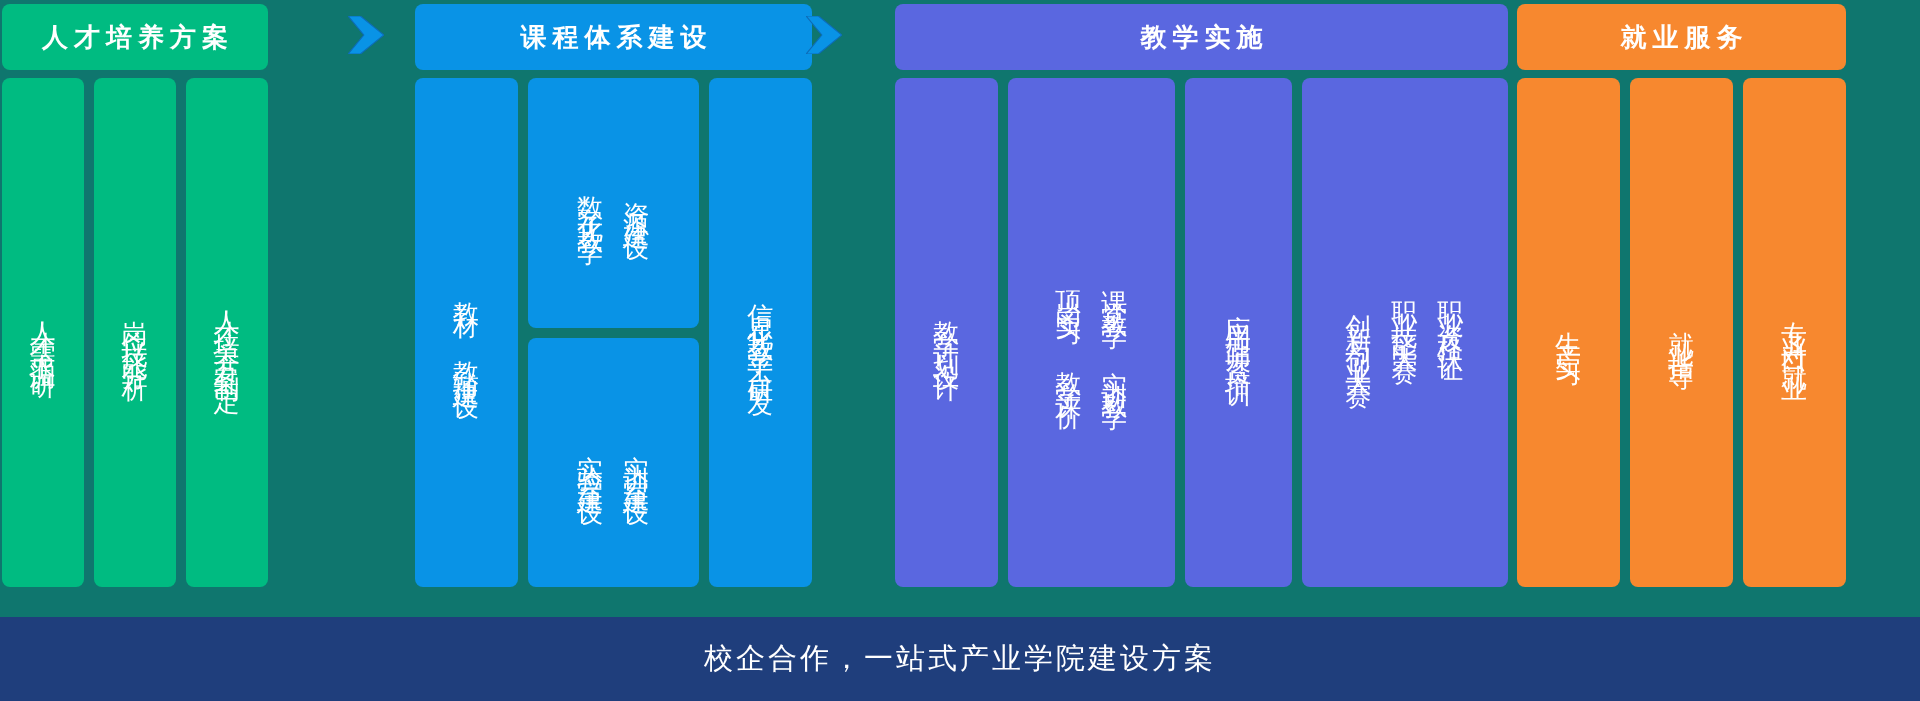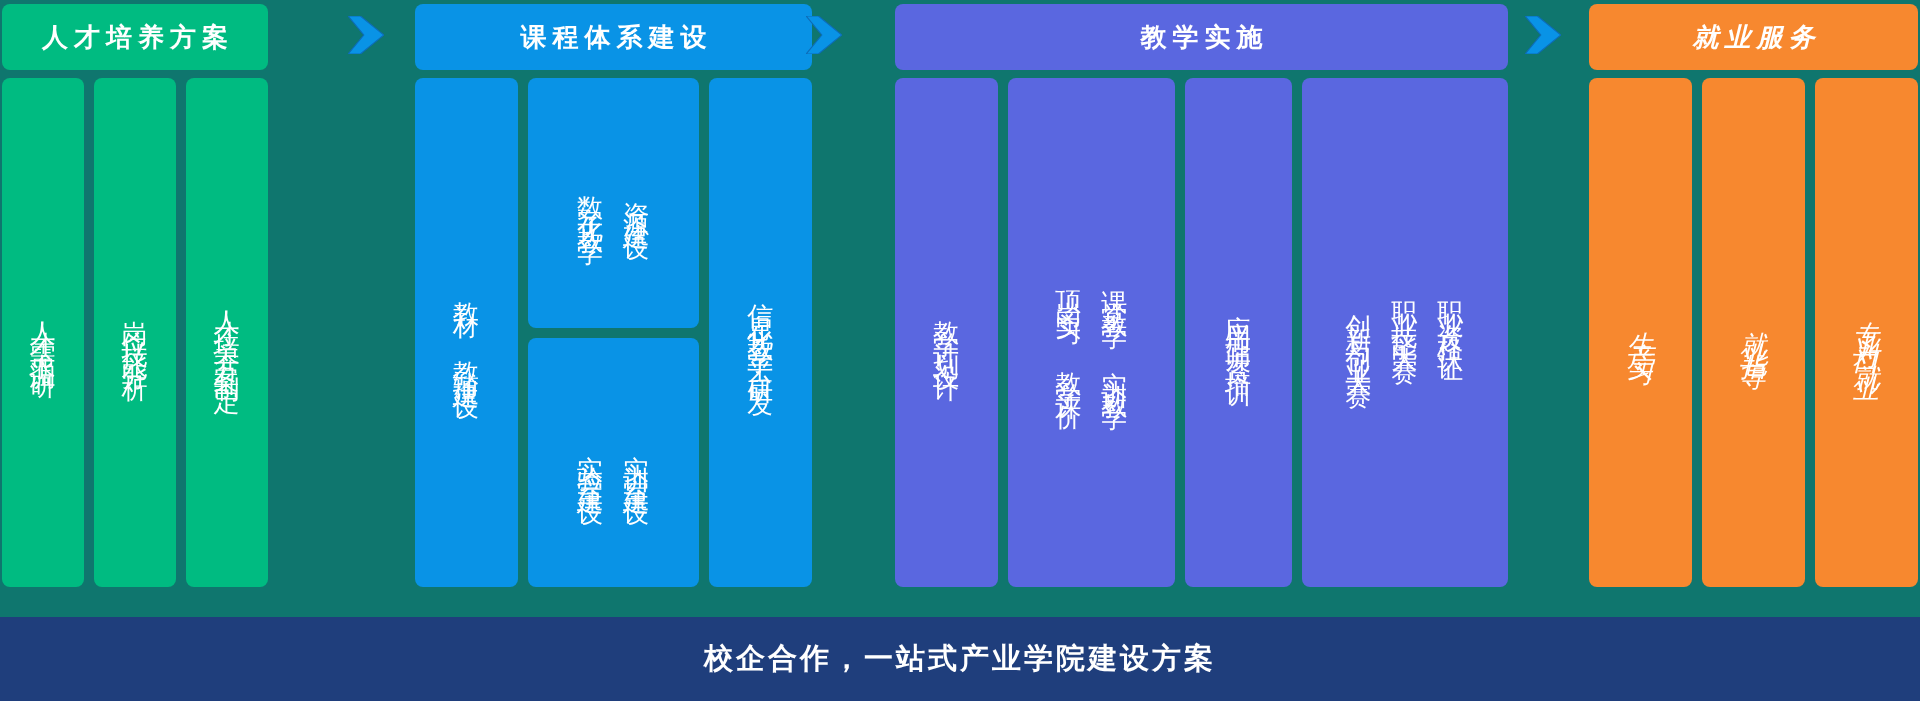--- a/index.html
+++ b/index.html
@@ -17,21 +17,21 @@
   .group {
     position: absolute;
     top: 4px;
     height: 583px;
     display: flex;
     flex-direction: column;
   }
   .g1 { left: 2px;    width: 266px; }
   .g2 { left: 415px;  width: 397px; }
   .g3 { left: 895px;  width: 613px; justify-content: flex-end; }
-  .g4 { left: 1589px; width: 329px; font-style: italic; }
+  .g4 { left: 1517px; width: 329px; }
 
   .hdr {
     height: 66px;
     border-radius: 8px;
     display: flex;
     align-items: center;
     justify-content: center;
     color: #ffffff;
     font-size: 26px;
     font-weight: bold;
@@ -97,21 +97,21 @@
     width: 100%;
     height: 84px;
     background: #1f3e7c;
     display: flex;
     align-items: center;
     justify-content: center;
   }
   .footer-text {
     color: #ffffff;
     font-size: 29px;
-    font-weight: bold;
+    font-weight: normal;
     letter-spacing: 3px;
   }
 </style>
 </head>
 <body>
 
 <div class="canvas">
 
   <section class="group g1 s-green">
     <div class="hdr">人才培养方案</div>

